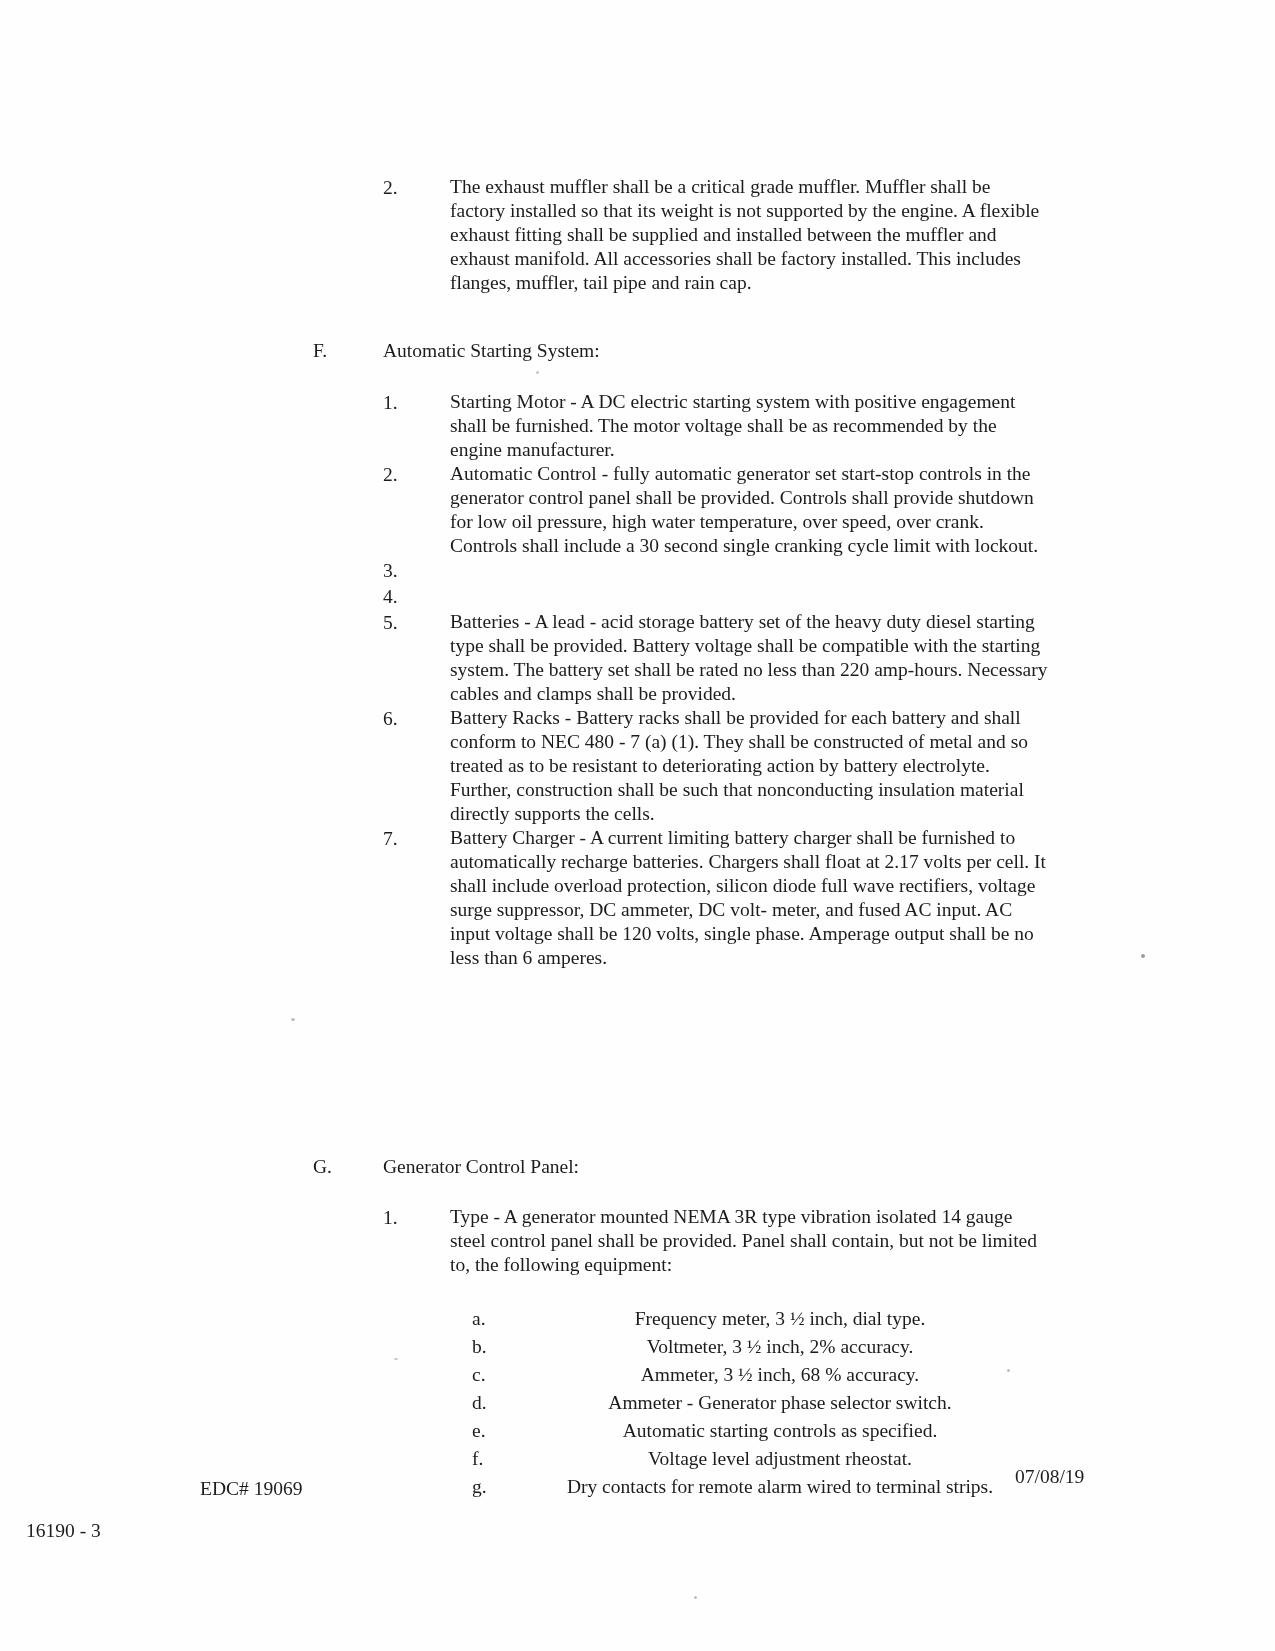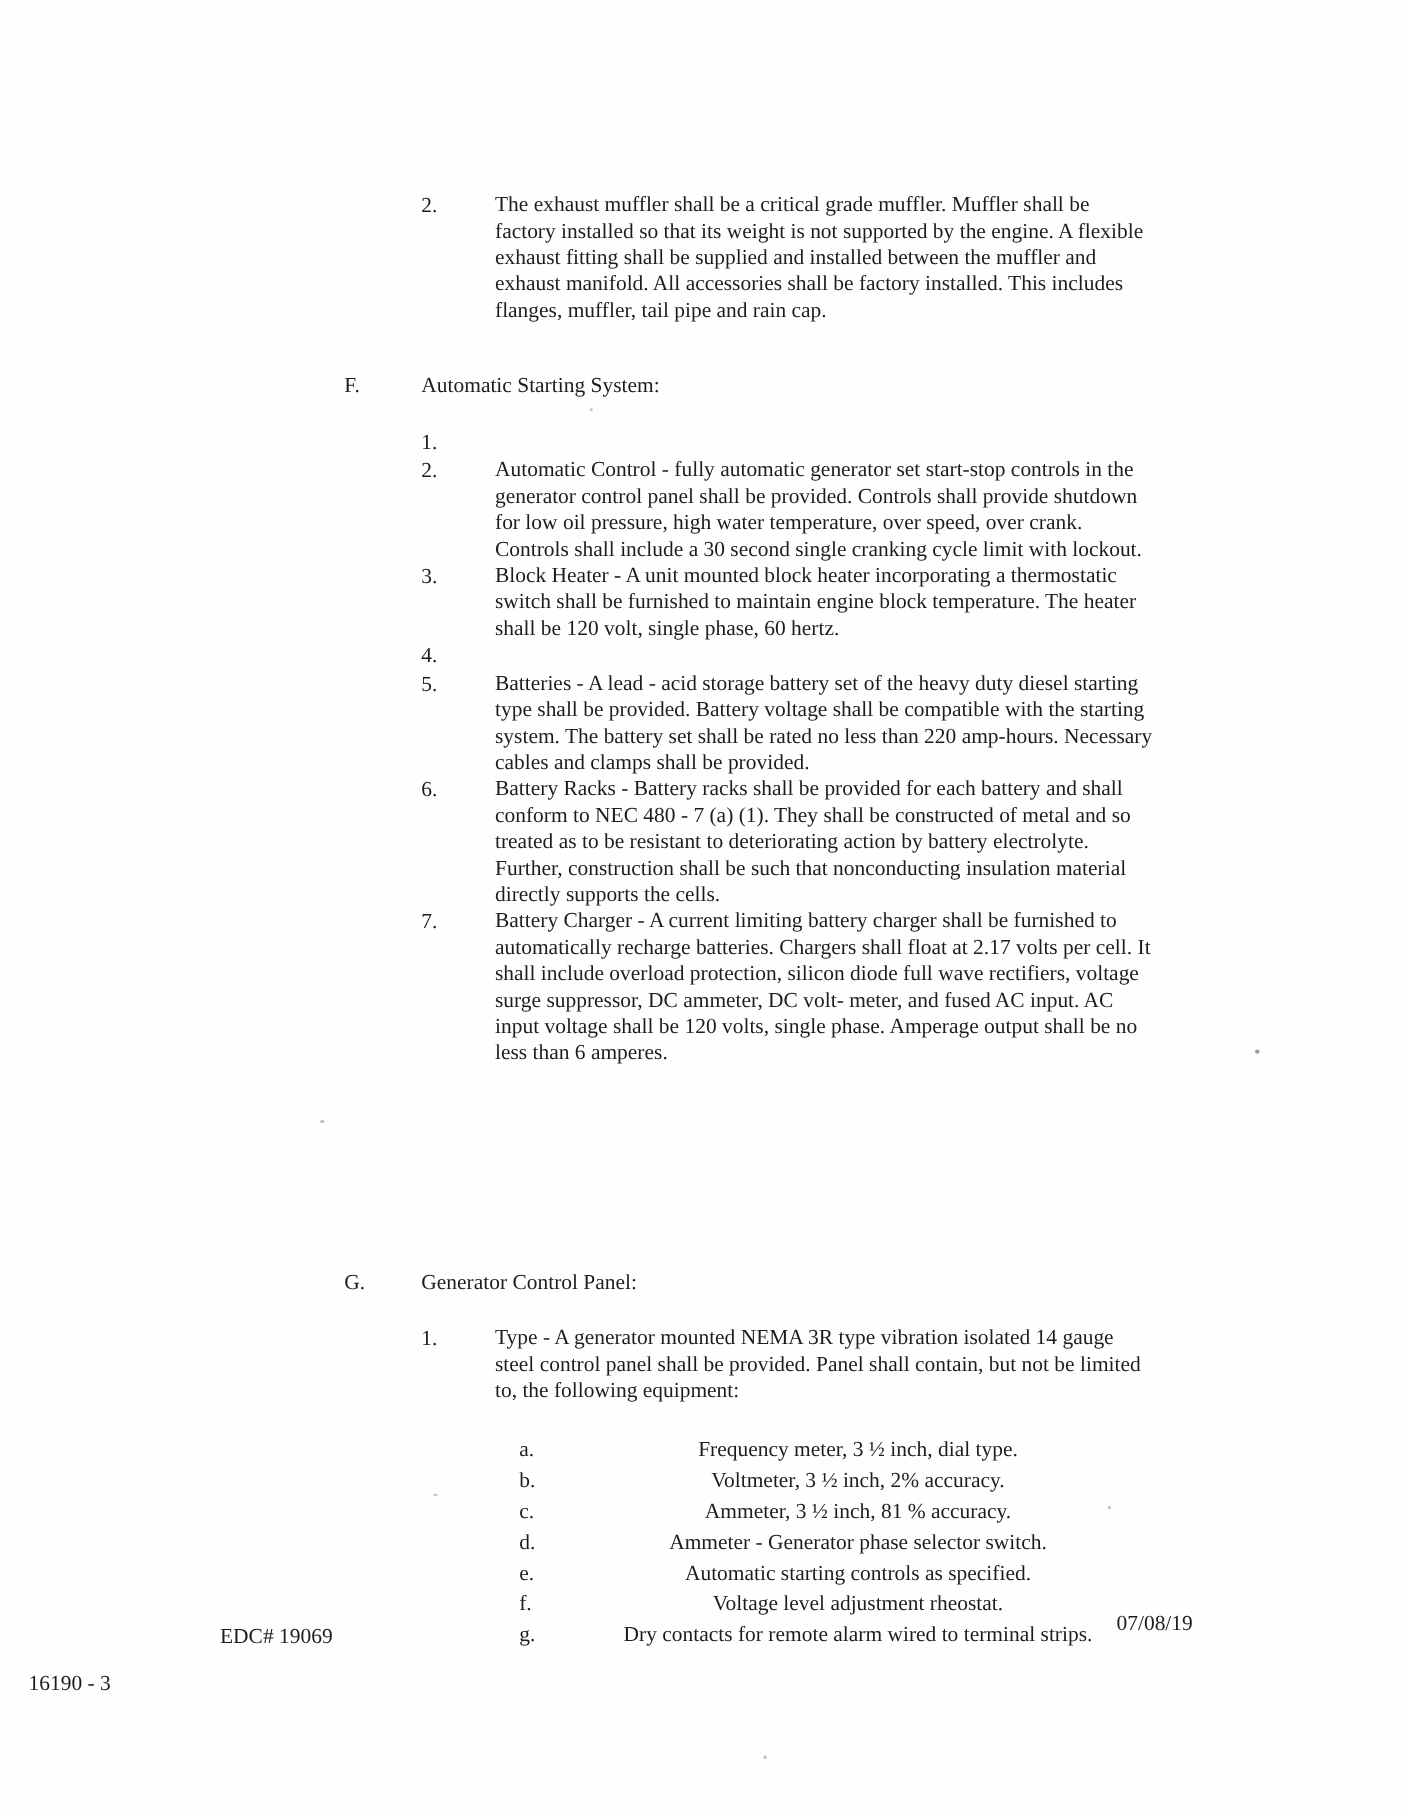--- a/index.html
+++ b/index.html
@@ -109,28 +109,28 @@
   </div>
 
   <div class="section-f">
     <div class="sec-head">
       <div class="sec-letter">F.</div>
       <div class="sec-title">Automatic Starting System:</div>
     </div>
     <div class="num-list">
       <div class="item-row">
         <div class="num-col">1.</div>
+        <div class="txt-col">Starting Motor - A DC electric starting system with positive engagement shall be furnished.  The motor voltage shall be as recommended by the engine manufacturer.</div>
       </div>
       <div class="item-row">
         <div class="num-col">2.</div>
         <div class="txt-col">Automatic Control - fully automatic generator set start-stop controls in the generator control panel shall be provided.  Controls shall provide shutdown for low oil pressure, high water temperature, over speed, over crank.  Controls shall include a 30 second single cranking cycle limit with lockout.</div>
       </div>
       <div class="item-row">
         <div class="num-col">3.</div>
-        <div class="txt-col">Block Heater - A unit mounted block heater incorporating a thermostatic switch shall be furnished to maintain engine block temperature. The heater shall be 120 volt, single phase, 60 hertz.</div>
       </div>
       <div class="item-row">
         <div class="num-col">4.</div>
       </div>
       <div class="item-row">
         <div class="num-col">5.</div>
         <div class="txt-col">Batteries - A lead - acid storage battery set of the heavy duty diesel starting type shall be provided.  Battery voltage shall be compatible with the starting system.  The battery set shall be rated no less than 220 amp-hours.  Necessary cables and clamps shall be provided.</div>
       </div>
       <div class="item-row">
         <div class="num-col">6.</div>
@@ -158,21 +158,21 @@
       <div class="sub-row">
         <div class="sub-letter-col">a.</div>
         <div class="sub-txt-col">Frequency meter, 3 ½ inch, dial type.</div>
       </div>
       <div class="sub-row">
         <div class="sub-letter-col">b.</div>
         <div class="sub-txt-col">Voltmeter, 3 ½ inch, 2% accuracy.</div>
       </div>
       <div class="sub-row">
         <div class="sub-letter-col">c.</div>
-        <div class="sub-txt-col">Ammeter, 3 ½ inch, 81 % accuracy.</div>
+        <div class="sub-txt-col">Ammeter, 3 ½ inch, 68 % accuracy.</div>
       </div>
       <div class="sub-row">
         <div class="sub-letter-col">d.</div>
         <div class="sub-txt-col">Ammeter - Generator phase selector switch.</div>
       </div>
       <div class="sub-row">
         <div class="sub-letter-col">e.</div>
         <div class="sub-txt-col">Automatic starting controls as specified.</div>
       </div>
       <div class="sub-row">

